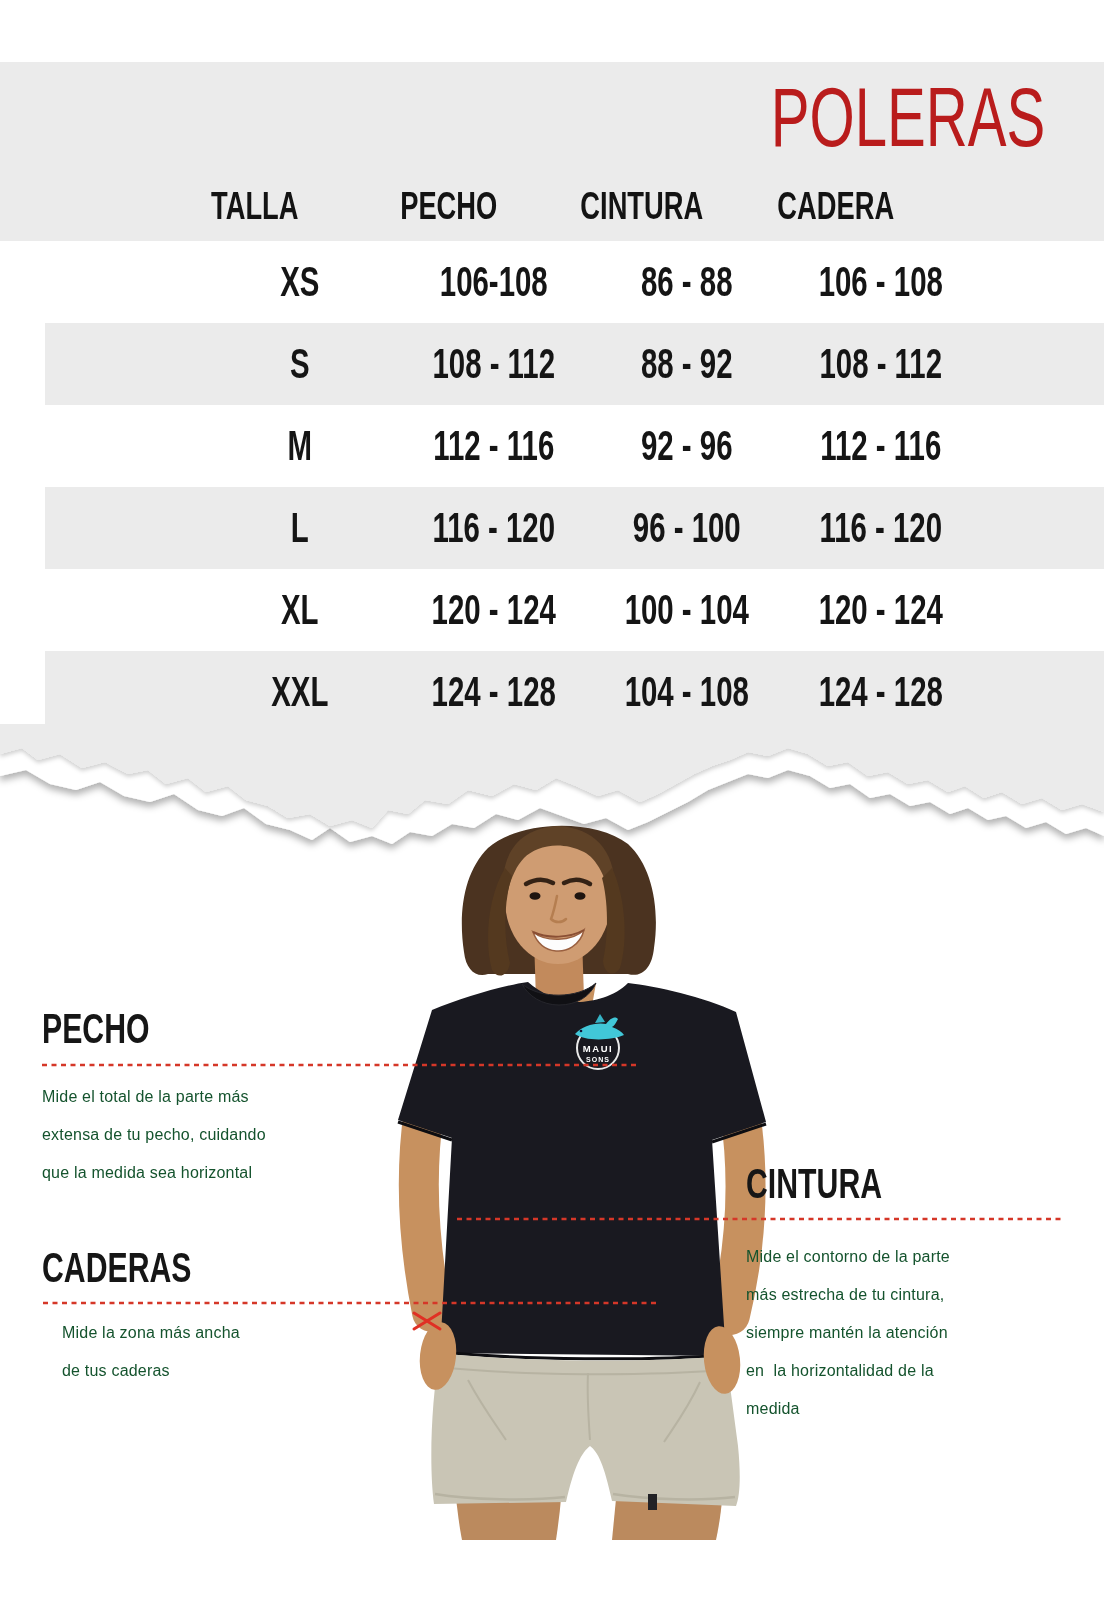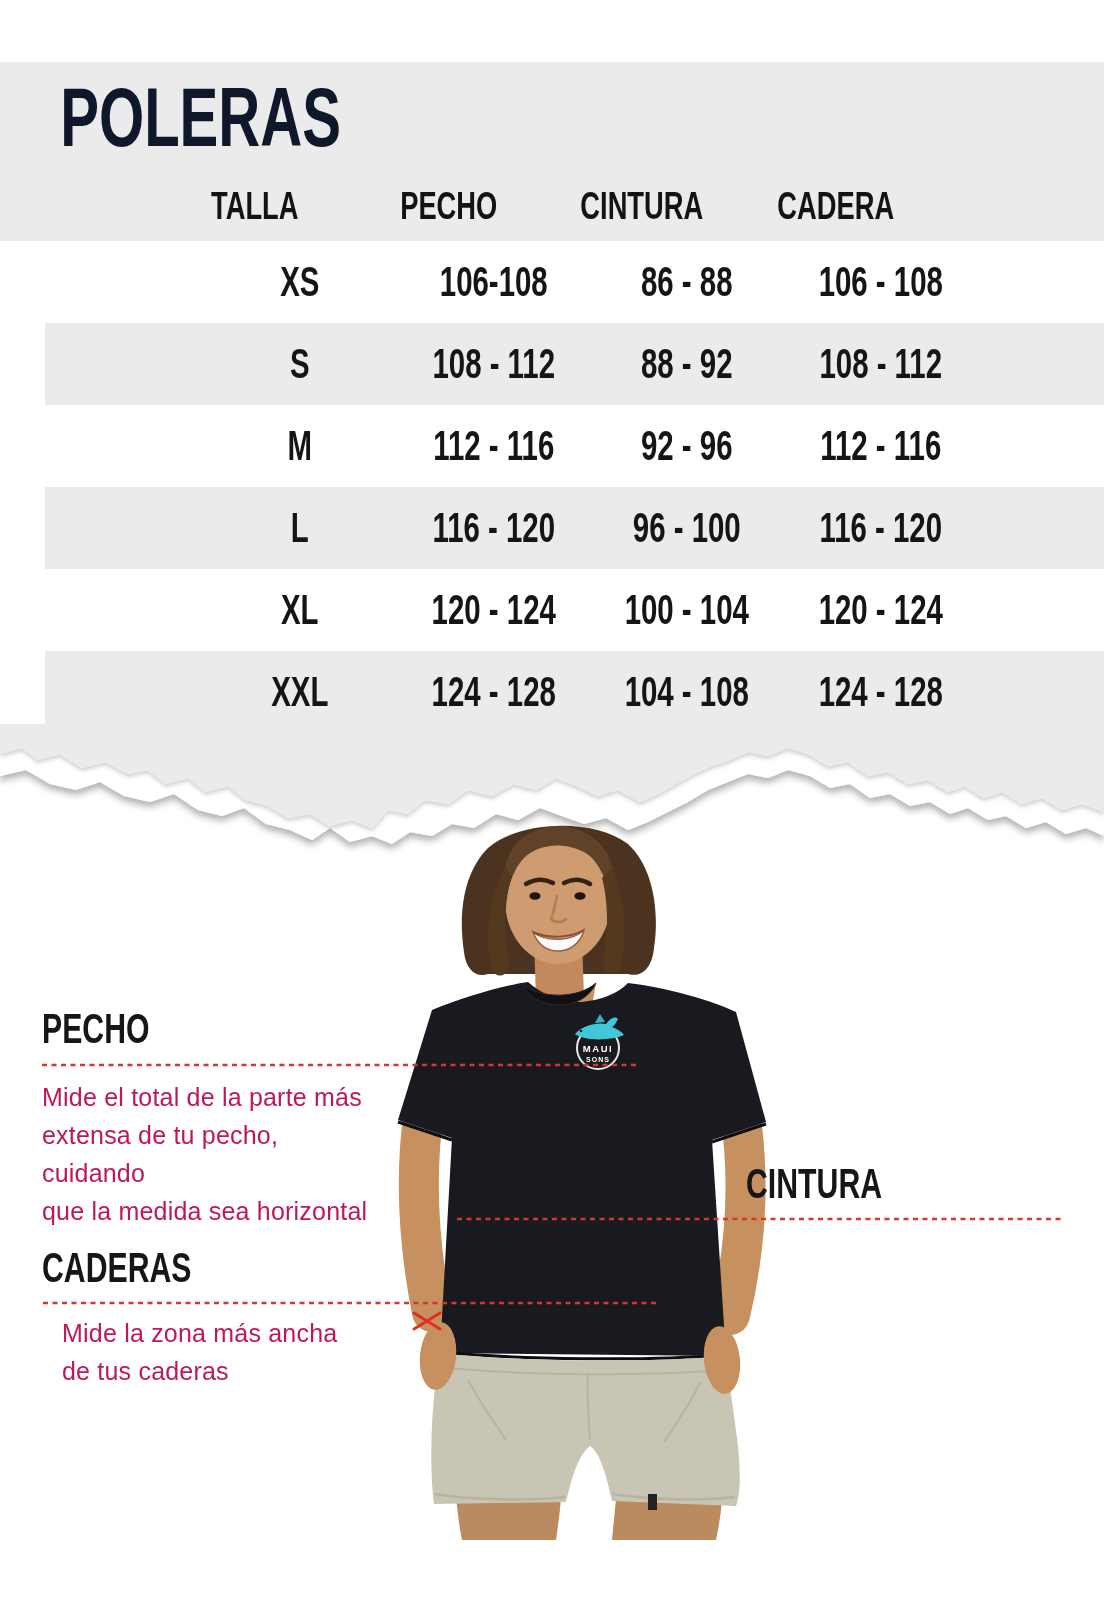--- a/index.html
+++ b/index.html
@@ -6,22 +6,22 @@
   .page {
     position:relative; width:1104px; height:1600px; overflow:hidden;
     background:#ffffff; font-family:"Liberation Sans", sans-serif;
   }
   
   .band {
     position:absolute; left:0; top:62px; width:1104px; height:179px;
     background:#ebebeb;
   }
   .title {
-    position:absolute; top:14px; left:0; width:100%; text-align:left;
-    font-size:83px; font-weight:bold; color:#0f172a; line-height:1; white-space:nowrap;
+    position:absolute; top:14px; left:0; width:100%; text-align:right;
+    font-size:83px; font-weight:normal; color:#b91c1c; line-height:1; white-space:nowrap;
   }
   .squeeze { display:inline-block; transform:scaleX(.70); transform-origin:50% 50%; }
   .squeeze-l { display:inline-block; transform:scaleX(.72); transform-origin:0 50%; }
   .cols {
     position:absolute; left:158px; width:774px;
     display:grid; grid-template-columns:repeat(4,1fr);
   }
   .band .cols { bottom:16px; }
   .hcell {
     text-align:center; font-weight:bold; font-size:39px; color:#131313;
@@ -37,21 +37,21 @@
   }
   
   .torn { position:absolute; left:0; top:724px; width:1104px; height:140px; }
   .model { position:absolute; left:0; top:800px; width:1104px; height:740px; }
   
   .sec-head {
     position:absolute; font-size:42px; font-weight:bold; color:#161616; line-height:1;
     white-space:nowrap;
   }
   .sec-text {
-    position:absolute; font-size:25px; line-height:38px; color:#be185d;
+    position:absolute; font-size:16px; line-height:38px; color:#14532d;
     letter-spacing:.2px; white-space:pre-wrap;
   }
   #pecho-head   { left:42px;  top:1008px; }
   #pecho-text   { left:42px;  top:1078px; width:345px; }
   #caderas-head { left:42px;  top:1247px; }
   #caderas-text { left:42px;  top:1314px; width:330px;margin-left:20px; }
   #cintura-head { left:746px; top:1163px; }
   #cintura-text { left:746px; top:1238px; width:340px; }
 </style>
 </head>
@@ -201,14 +201,19 @@
   <div id="pecho-head" class="sec-head"><span class="squeeze-l">PECHO</span></div>
   <div id="pecho-text" class="sec-text">Mide el total de la parte más
 extensa de tu pecho, cuidando
 que la medida sea horizontal</div>
 
   <div id="caderas-head" class="sec-head"><span class="squeeze-l">CADERAS</span></div>
   <div id="caderas-text" class="sec-text">Mide la zona más ancha
 de tus caderas</div>
 
   <div id="cintura-head" class="sec-head"><span class="squeeze-l">CINTURA</span></div>
+  <div id="cintura-text" class="sec-text">Mide el contorno de la parte
+más estrecha de tu cintura,
+siempre mantén la atención
+en  la horizontalidad de la
+medida</div>
 
 </div>
 
 </body></html>

